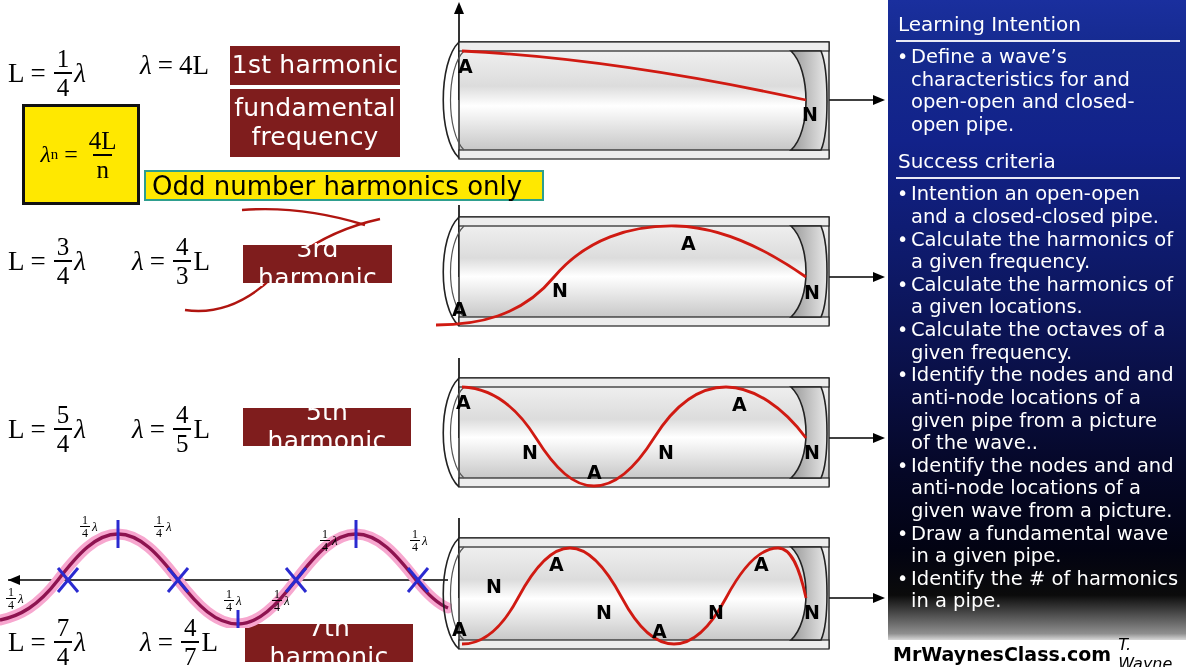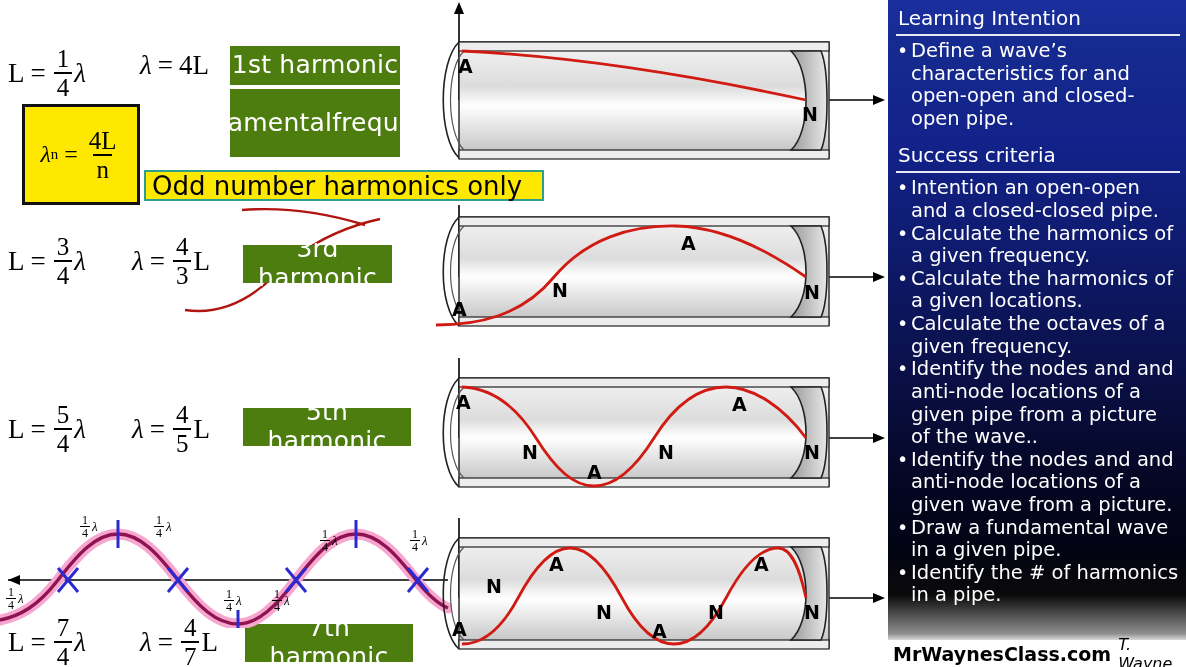--- a/index.html
+++ b/index.html
@@ -43,47 +43,47 @@
     border:2px solid #2e9e8f;
     display:flex;align-items:center;
     padding:0 6px;
     font-size:26px;color:#000;
     font-family:"DejaVu Sans", sans-serif;
   }
 
   
   .redlabel{
     position:absolute;
-    background:#4d7c0f;
+    background:#7f1d1d;
     color:#ffffff;
     display:flex;align-items:center;justify-content:center;
     font-size:25px;
     font-family:"DejaVu Sans", sans-serif;
     letter-spacing:0.2px;
     line-height:1.15;
     text-align:center;
   }
-  .redlabel.two{flex-direction:row;}
+  .redlabel.two{flex-direction:column;}
 
   
   .pipe{position:absolute;}
   .pipe svg{display:block;}
   .nodelabel{
     position:absolute;
     font-family:"DejaVu Sans", sans-serif;
     font-weight:bold;font-size:19px;color:#000;
     pointer-events:none;
   }
 
   
   .sidebar{
     position:absolute;left:888px;top:0;width:298px;height:640px;
     background:linear-gradient(to bottom,#1a2f9e 0%,#152a8e 8%,#12228a 22%,#0e1a6b 40%,#0a1048 58%,#050726 74%,#020312 86%,#0b0b0b 93%,#8f8f8f 99%,#d8d8d8 100%);
     box-sizing:border-box;
-    padding:4px 6px 0 8px;
+    padding:10px 6px 0 8px;
     color:#ffffff;
     overflow:hidden;
   }
   .sb-head{
     font-size:20px;color:#ffffff;
     font-family:"DejaVu Sans", sans-serif;
     padding:2px 0 3px 2px;
   }
   .sb-rule{height:2px;background:#e9e9f5;margin:1px 0 4px 0;}
   .sb-list{margin:0;padding:0;list-style:none;}

